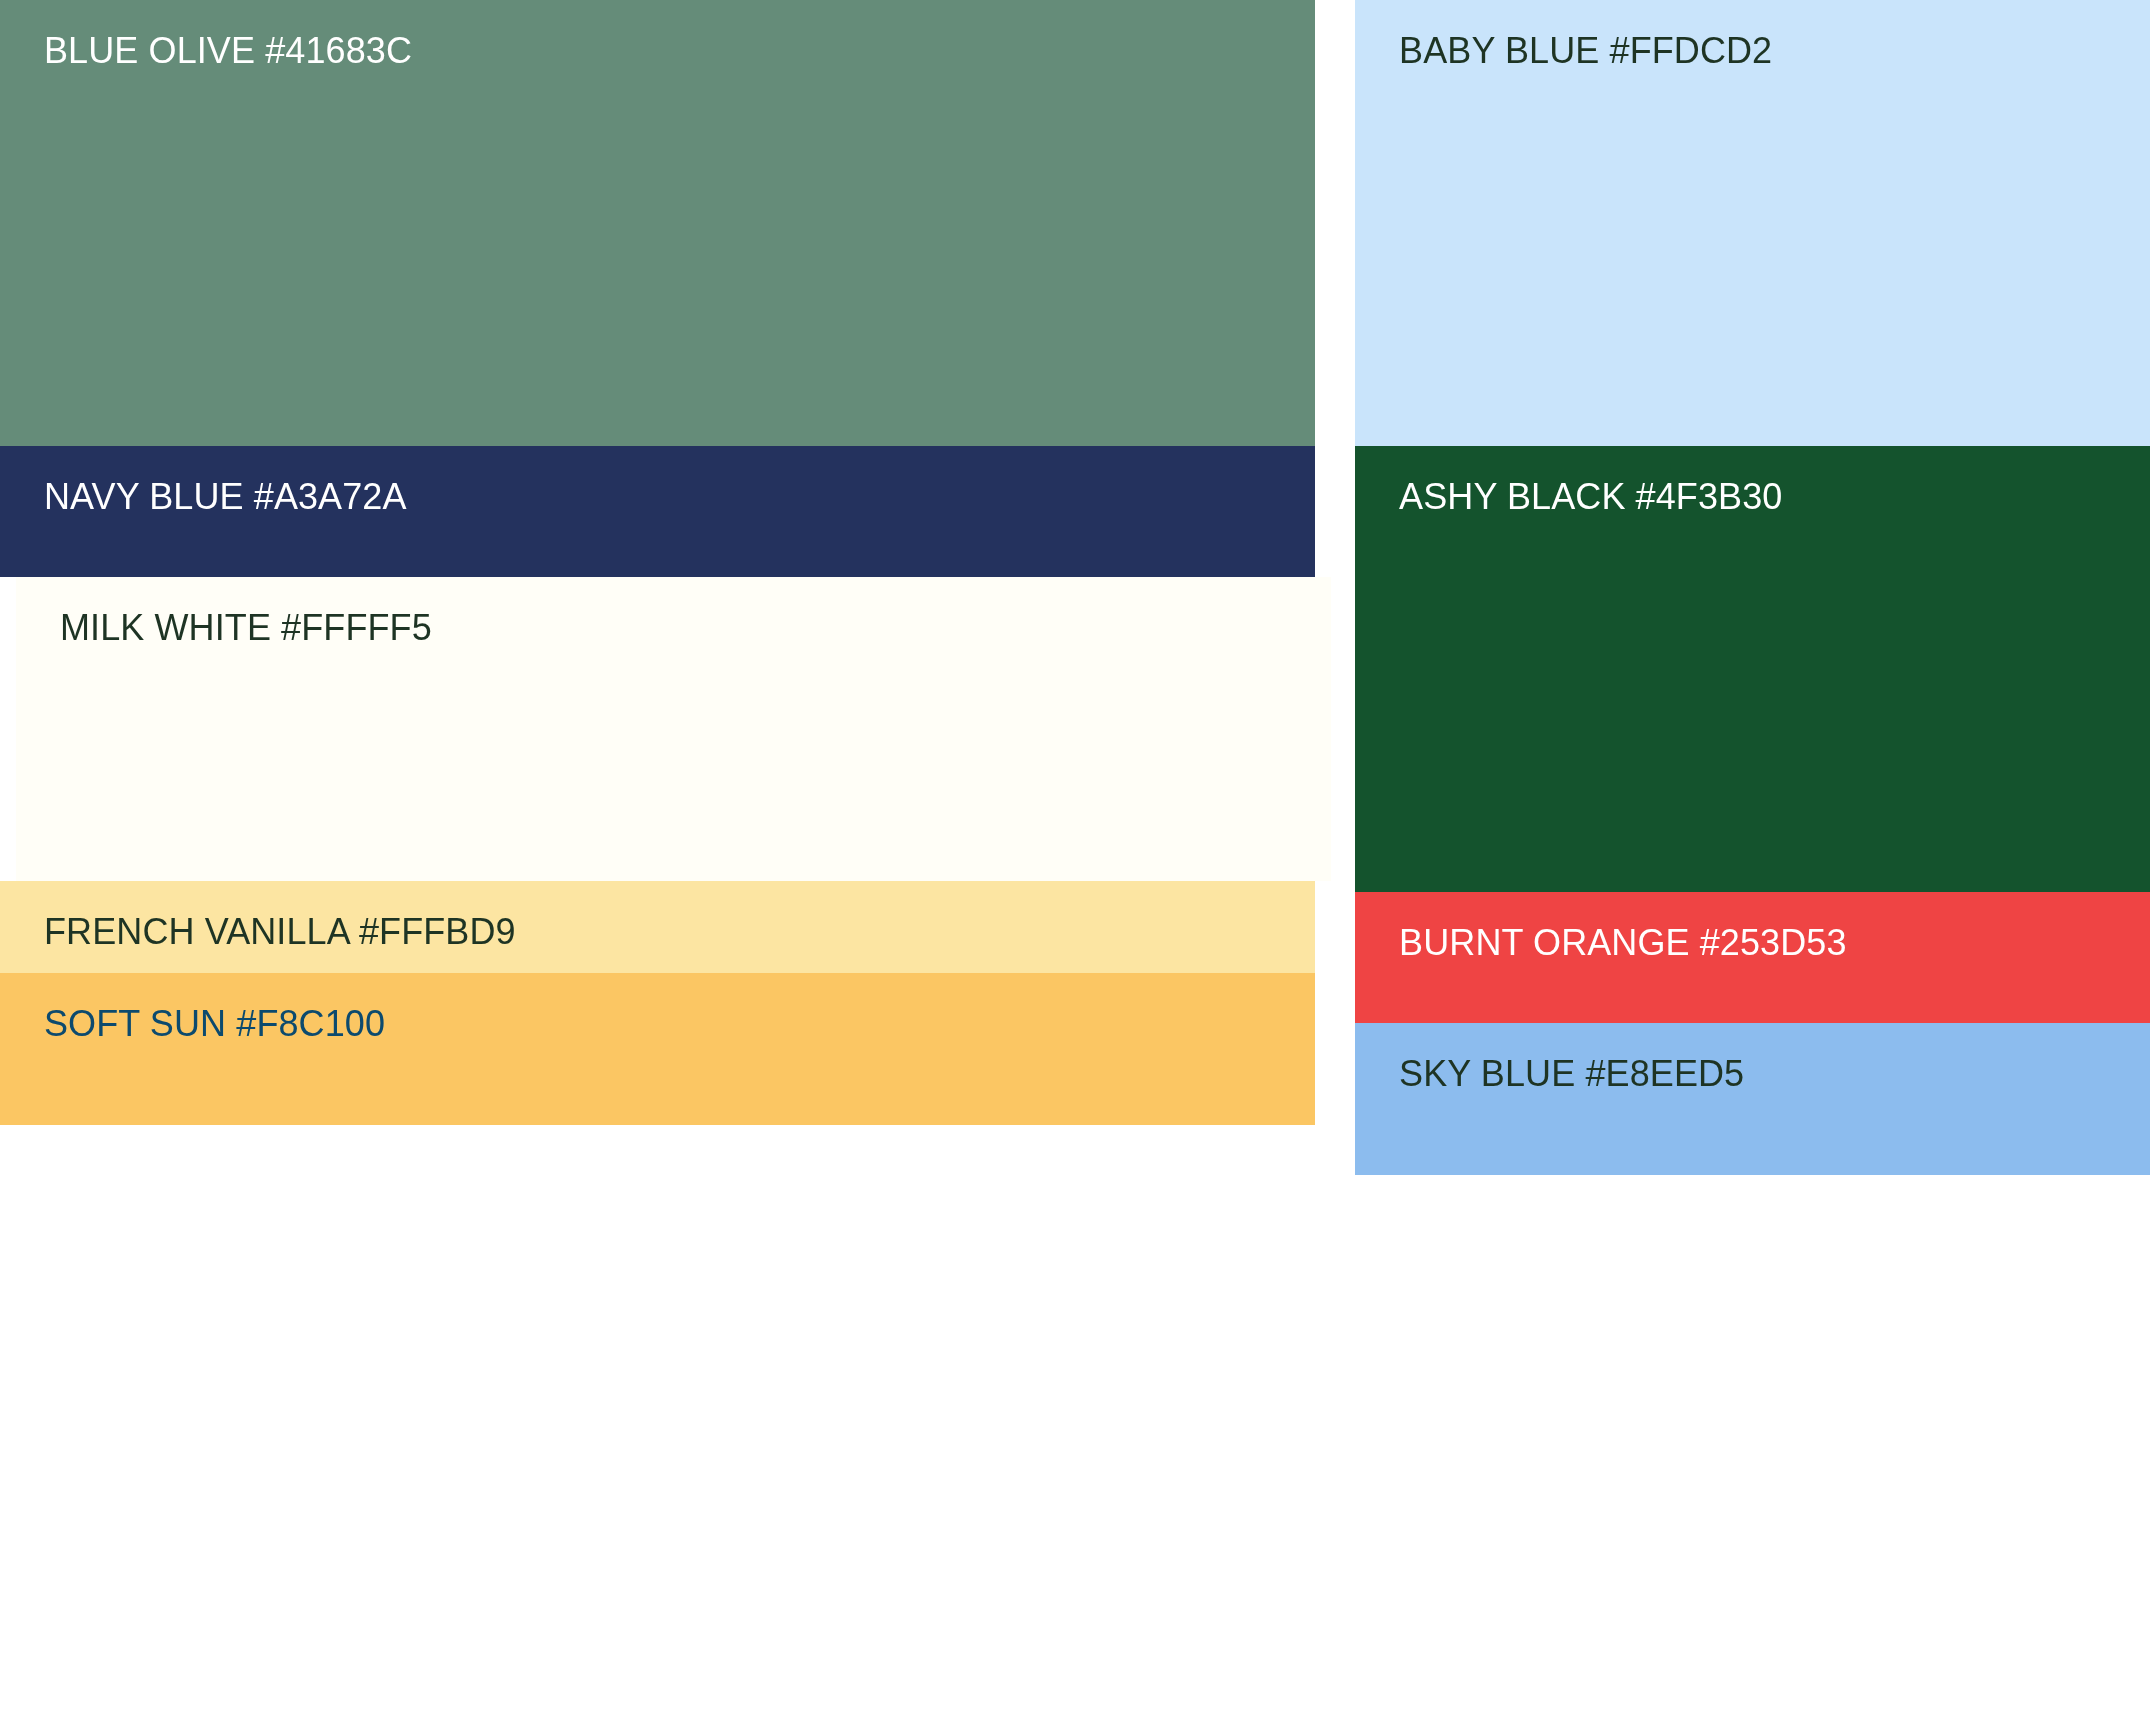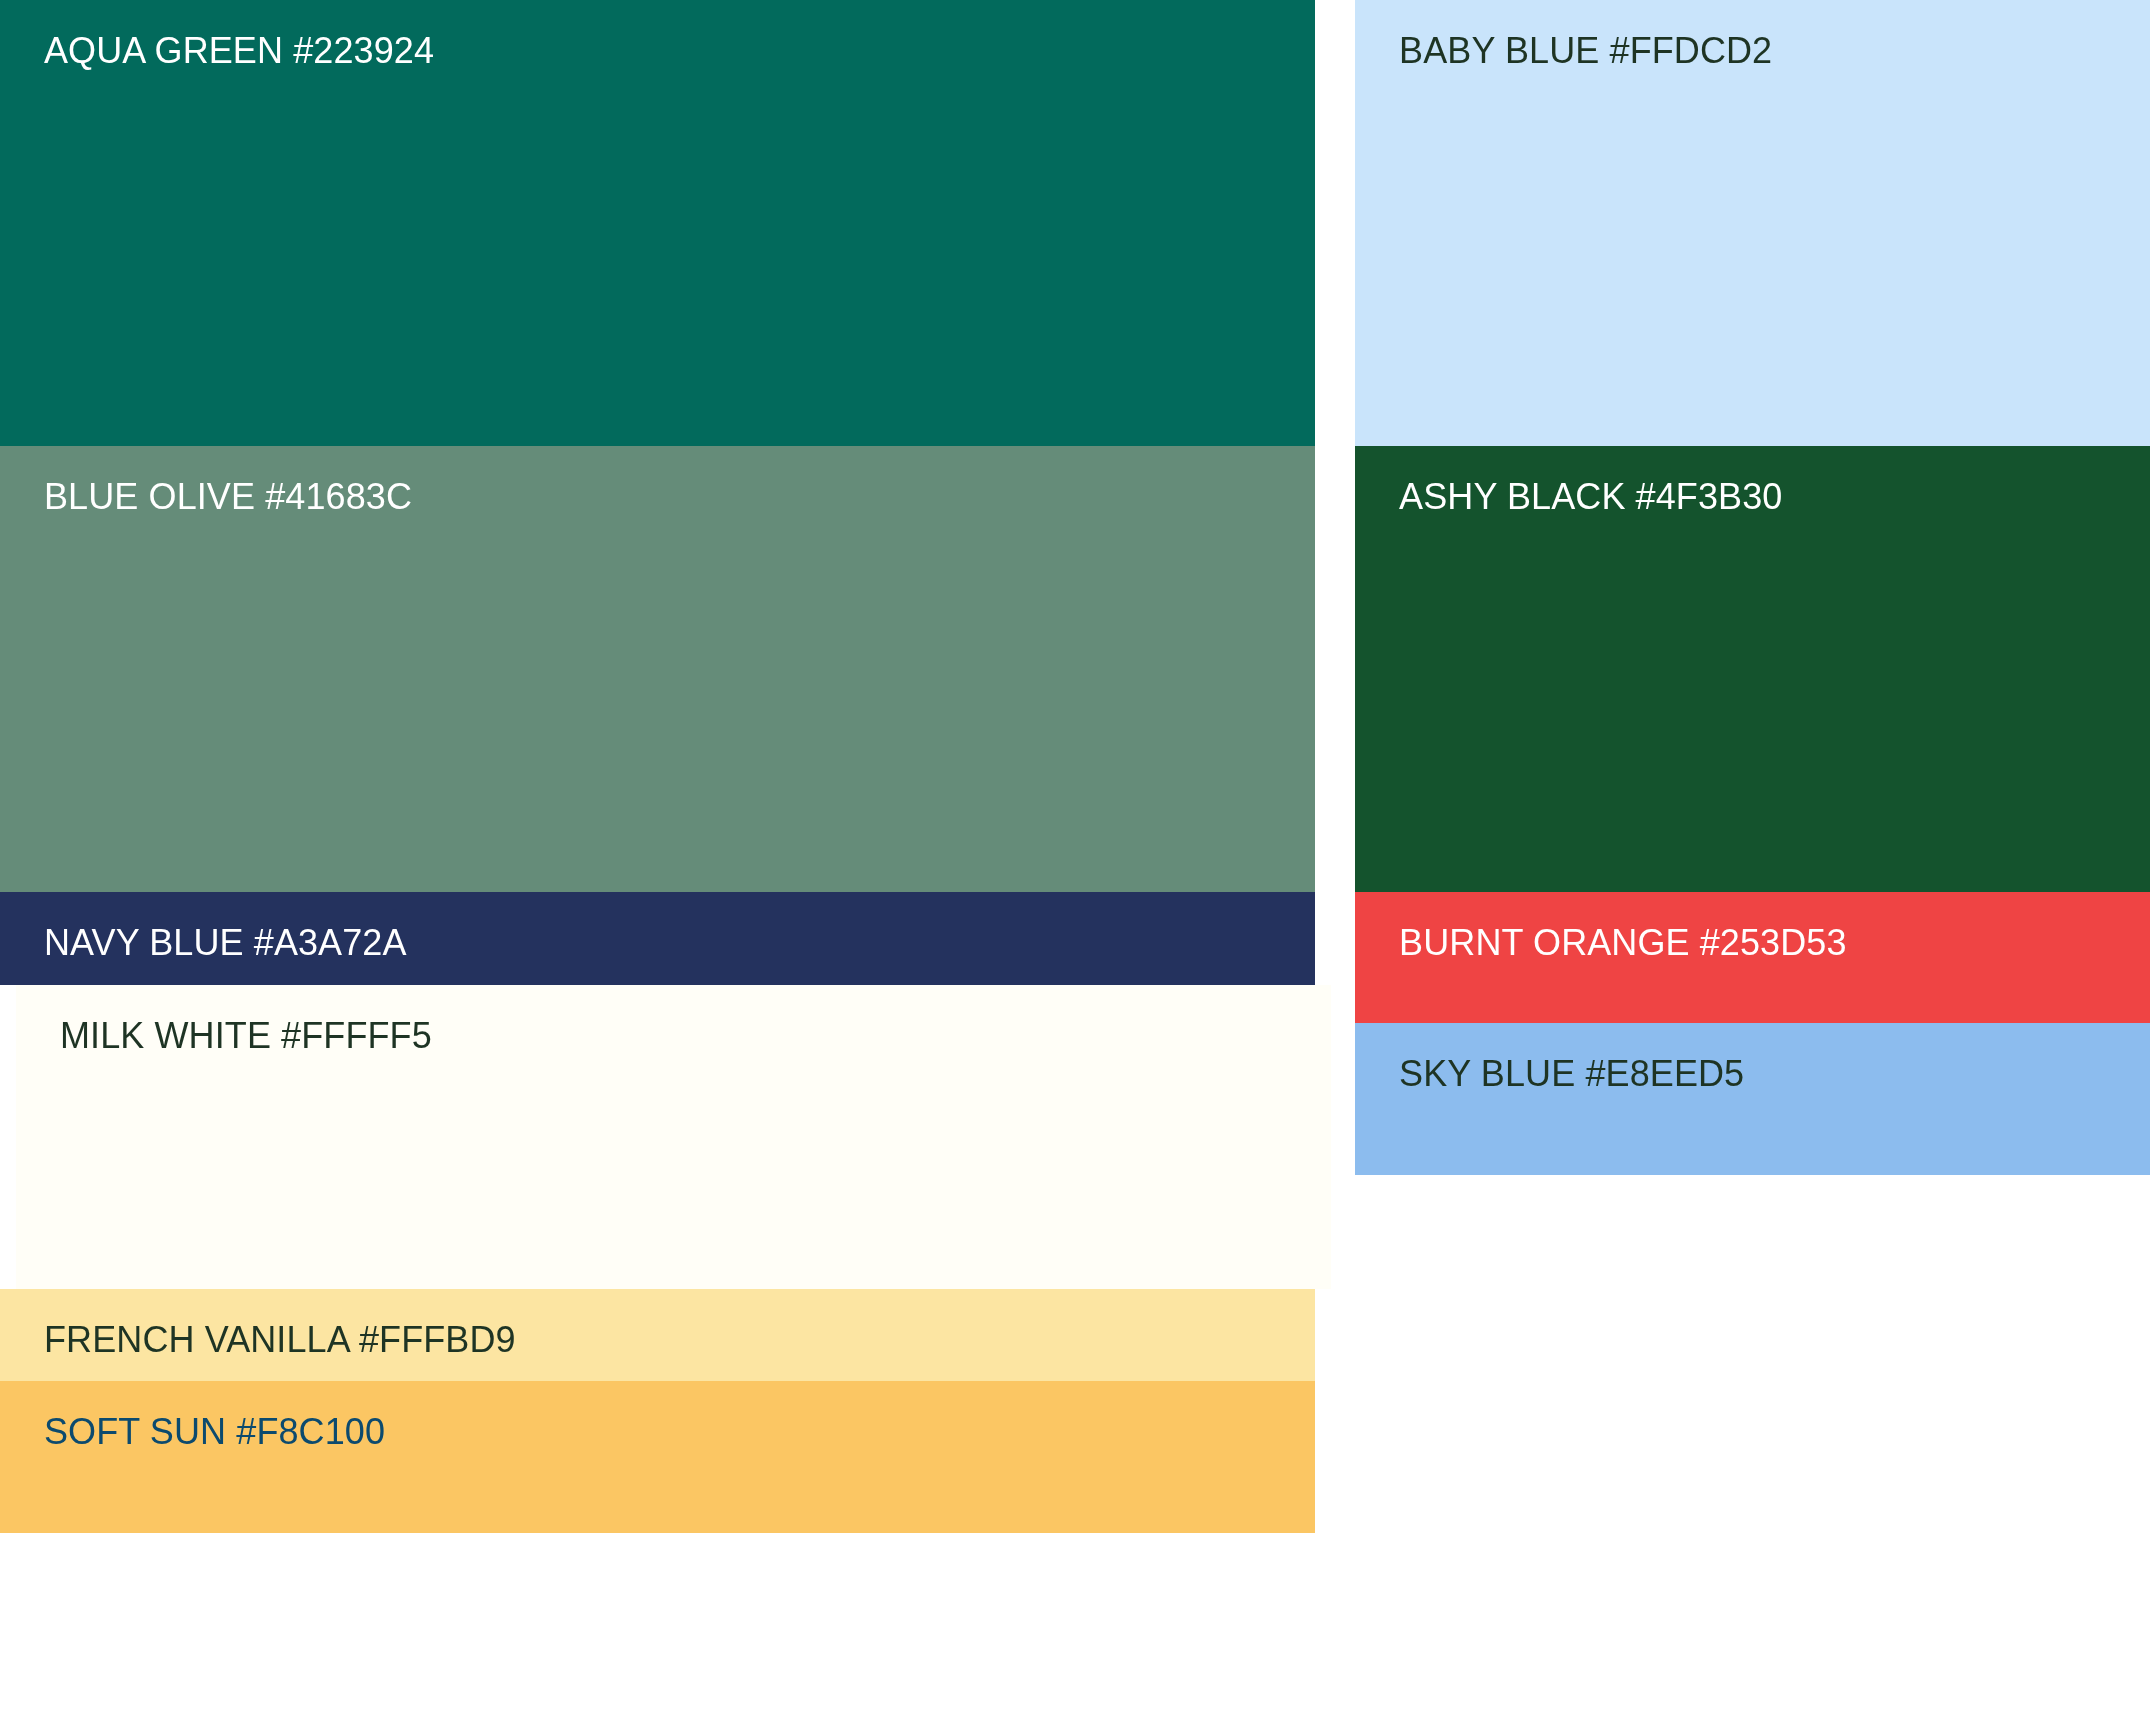--- a/index.html
+++ b/index.html
@@ -43,42 +43,39 @@
     font-size: 36px;
     line-height: 1.05;
     letter-spacing: 0.1px;
     white-space: nowrap;
     font-weight: 400;
   }
 
   
   .h-aqua-green     { height: 446px; }
   .h-blue-olive     { height: 446px; }
-  .h-navy-blue      { height: 93px; }
+  .h-navy-blue      { height: 131px; }
   .h-milk-white     { height: 304px; margin-left: 16px; }
   .h-french-vanilla { height: 92px; }
   .h-soft-sun       { height: 152px; }
 
   
   .h-baby-blue      { height: 446px; }
   .h-ashy-black     { height: 446px; }
   .h-burnt-orange   { height: 131px; }
   .h-warm-peach     { height: 547px; }
   .h-sky-blue       { height: 152px; }
 </style>
 </head>
 <body>
 
 <div class="palette">
 
   <div class="palette-column column-left">
 
-    <div class="swatch h-aqua-green" style="background-color: rgb(2, 106, 92);">
-      <span class="swatch-label" style="color: rgb(255, 255, 255);">AQUA GREEN #223924</span>
-    </div>
 
     <div class="swatch h-blue-olive" style="background-color: rgb(101, 140, 121);">
       <span class="swatch-label" style="color: rgb(255, 255, 255);">BLUE OLIVE #41683C</span>
     </div>
 
     <div class="swatch h-navy-blue" style="background-color: rgb(36, 50, 94);">
       <span class="swatch-label" style="color: rgb(255, 255, 255);">NAVY BLUE #A3A72A</span>
     </div>
 
     <div class="swatch h-milk-white" style="background-color: rgb(255, 254, 247);">

